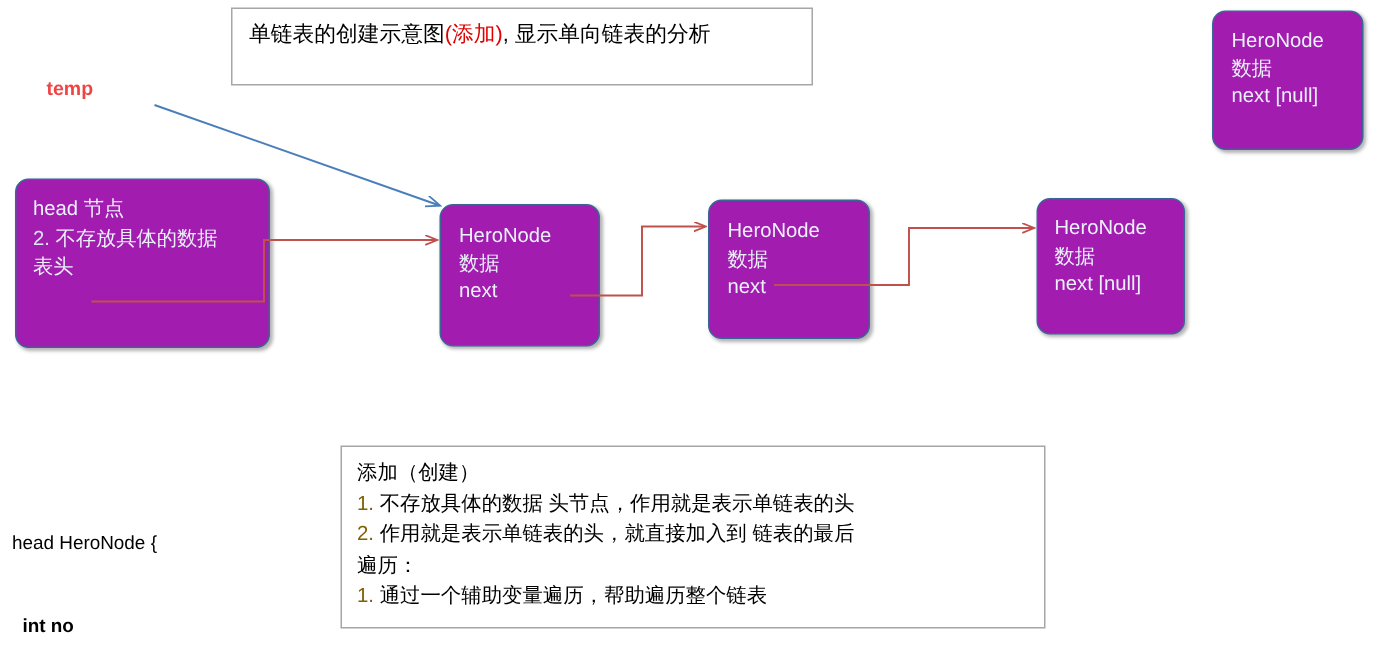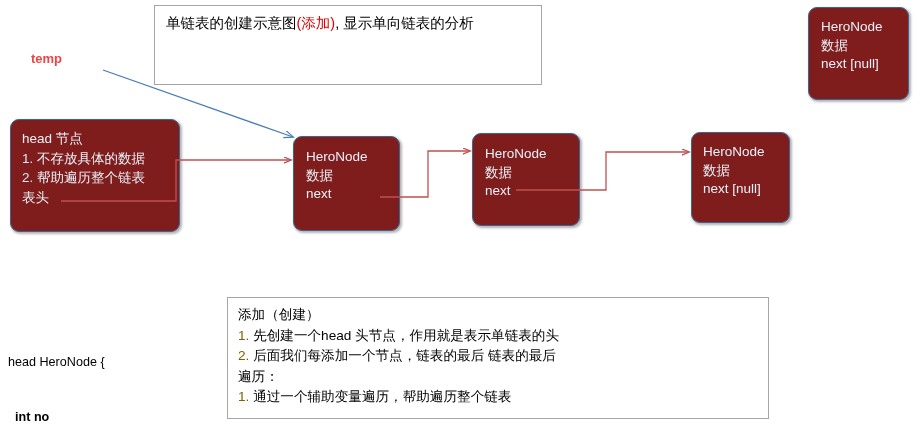--- a/index.html
+++ b/index.html
@@ -35,21 +35,21 @@
     font-size: 14.5px;
     color: #000000;
     white-space: nowrap;
     line-height: 18px;
   }
   .title-accent { color: #e00000; }
 
   
   .node {
     box-sizing: border-box;
-    background: #7f1d1d;
+    background: #a21caf;
     border: 1.4px solid #3a6596;
     border-radius: 9px;
     box-shadow: 1.5px 1.5px 2.5px rgba(0,0,0,0.30);
   }
   .node-text {
     position: absolute;
     color: #eaf1f9;
     font-size: 13.5px;
     line-height: 18.5px;
     white-space: nowrap;
@@ -94,41 +94,40 @@
     left: 0; top: 0;
     width: 920px; height: 431px;
     pointer-events: none;
   }
 </style>
 </head>
 <body>
 
 <div id="canvas">
 
-  <div class="abs plain-box" style="left:154px; top:5px; width:388px; height:80px;">
+  <div class="abs plain-box" style="left:154px; top:5px; width:388px; height:52px;">
     <div class="title-text">
       <span>单链表的创建示意图</span><span class="title-accent">(</span><span class="title-accent">添加</span><span class="title-accent">)</span><span>, 显示单向链表的分析</span>
     </div>
   </div>
 
   <div class="free-label" style="left:31px; top:51px;">temp</div>
 
   <div class="abs node" style="left:808px; top:7px; width:101px; height:93px;">
     <div class="node-text" style="left:12px; top:10px;">
       <div>HeroNode</div>
       <div>数据</div>
       <div>next [null]</div>
     </div>
   </div>
 
   <div class="abs node" style="left:10px; top:119px; width:170px; height:113px;padding-left:33px;">
     <div class="node-text" style="left:11px; top:9px; line-height:19.5px;">
       <div>head 节点</div>
-      <div><span class="node-num">1.</span> <span>不存放具体的数据</span></div>
-      <div><span class="node-num">2.</span> <span>帮助遍历整个链表</span></div>
+      <div><span class="node-num">2.</span> <span>不存放具体的数据</span></div>
       <div>表头</div>
     </div>
   </div>
 
   <div class="abs node" style="left:293px; top:136px; width:107px; height:95px;">
     <div class="node-text" style="left:12px; top:11px;">
       <div>HeroNode</div>
       <div>数据</div>
       <div>next</div>
     </div>
@@ -152,25 +151,25 @@
 
   <div class="code-block" style="left:8px; top:317px;">
     <div>head HeroNode {</div>
     <div class="b"><span class="code-indent">int no</span></div>
     
     
     
     
   </div>
 
-  <div class="abs plain-box" style="left:227px; top:297px; width:542px; height:122px;">
+  <div class="abs plain-box" style="left:227px; top:297px; width:470px; height:122px;">
     <div class="desc-text">
       <div>添加（创建）</div>
-      <div><span class="desc-num">1.</span> <span>先创建一个head 头节点，作用就是表示单链表的头</span></div>
-      <div><span class="desc-num">2.</span> <span>后面我们每添加一个节点，链表的最后 链表的最后</span></div>
+      <div><span class="desc-num">1.</span> <span>不存放具体的数据 头节点，作用就是表示单链表的头</span></div>
+      <div><span class="desc-num">2.</span> <span>作用就是表示单链表的头，就直接加入到 链表的最后</span></div>
       <div>遍历：</div>
       <div><span class="desc-num">1.</span> <span>通过一个辅助变量遍历，帮助遍历整个链表</span></div>
     </div>
   </div>
 
   <svg id="connectors" viewBox="0 0 920 431" xmlns="http://www.w3.org/2000/svg">
     <defs>
       <marker id="arrow-red" markerWidth="9" markerHeight="9" refX="7.5" refY="3.2" orient="auto" markerUnits="userSpaceOnUse">
         <path d="M0,0 L8,3.2 L0,6.4" fill="none" stroke="#c0504d" stroke-width="1.2"></path>
       </marker>

